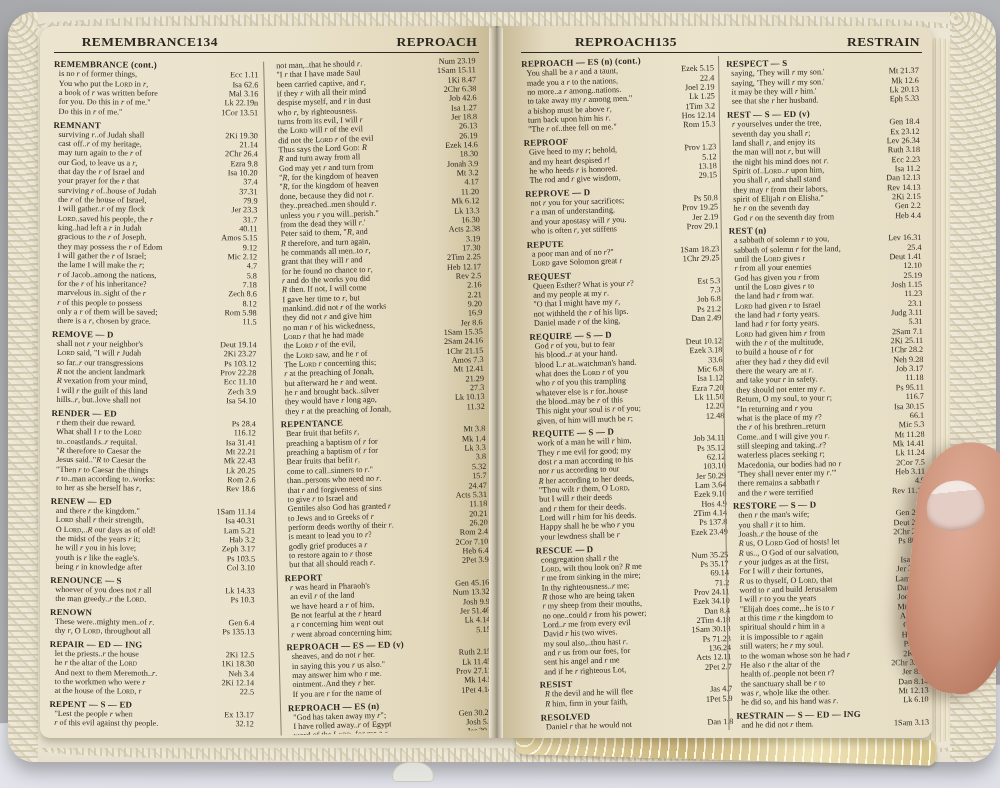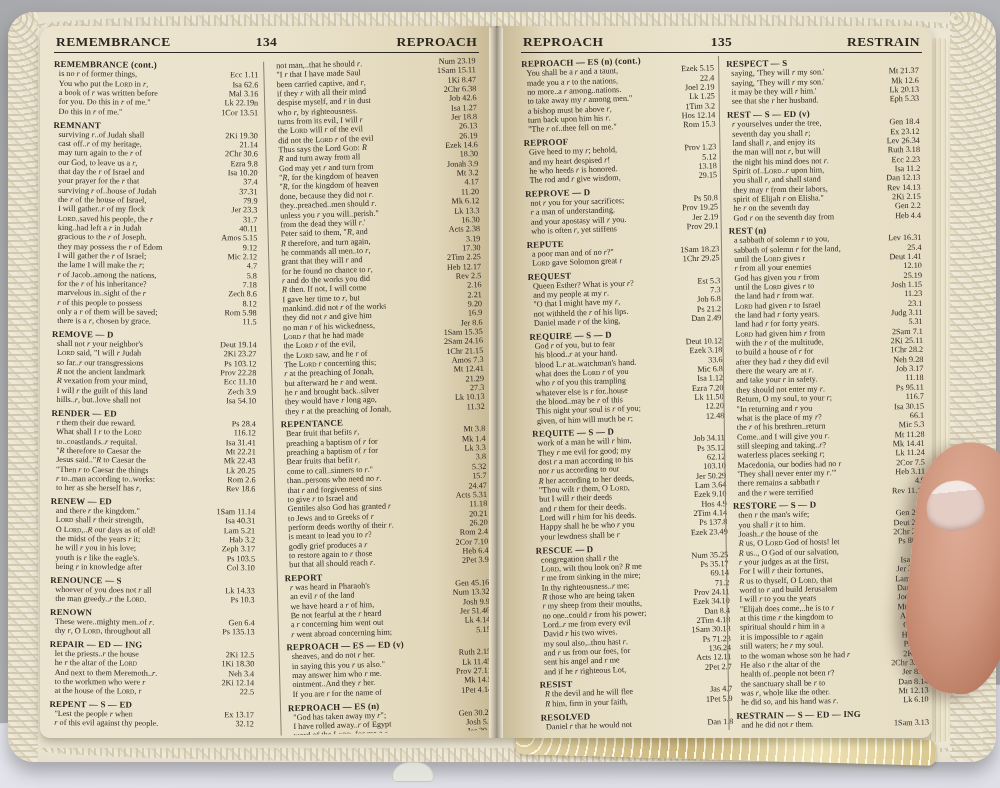--- a/index.html
+++ b/index.html
@@ -33,22 +33,22 @@
     border-radius:14px 14px 10px 10px;overflow:hidden;
     box-shadow:0 4px 8px rgba(70,60,30,.35);}
   .page{position:relative;overflow:hidden;padding:8px 10px 6px 14px;color:#2c2822;}
   .page.left{flex:1.06;background:linear-gradient(90deg,#ece4cf 0%,#eae2cb 55%,#e2d7ba 88%,#c9bb97 100%);
     border-radius:14px 0 0 10px;}
   .page.right{flex:1;background:linear-gradient(90deg,#c9bb97 0%,#e4dac0 10%,#ebe3cc 45%,#e6ddc4 100%);
     border-radius:0 14px 10px 0;padding-left:18px;}
   .gutter{width:14px;background:linear-gradient(90deg,rgba(0,0,0,0),rgba(80,60,30,.38) 45%,rgba(50,38,18,.45) 55%,rgba(0,0,0,0));}
   .phead{display:flex;align-items:baseline;font-weight:bold;font-size:13.5px;
     letter-spacing:.4px;border-bottom:1.6px solid #2c2822;padding:0 2px 2px 2px;margin-bottom:3px;}
-  .phead .hl{flex:1;text-align:left;}
-  .phead .hc{flex:1;text-align:center;font-weight:bold;}
+  .phead .hl{flex:1;text-align:right;}
+  .phead .hc{flex:1;text-align:left;font-weight:bold;}
   .phead .hr{flex:1;text-align:right;}
   .pgbody{display:flex;height:calc(100% - 24px);}
   .col{flex:1;overflow:hidden;padding-right:4px;}
   .col + .col{border-left:1px solid #8a8070;padding-left:7px;}
   .lp1{transform:rotate(.4deg);transform-origin:top left;}
   .lp2{transform:rotate(-1.5deg);transform-origin:top right;}
   .rp1{transform:rotate(-1.7deg);transform-origin:top left;}
   .rp2{transform:rotate(-.9deg);transform-origin:top left;}
   .shead{font-weight:bold;font-size:8.9px;line-height:10px;margin-top:3.4px;
     letter-spacing:.2px;white-space:nowrap;}
@@ -119,21 +119,21 @@
               <div class="row">
                 <span class="t">surviving <i>r</i>..of Judah shall</span>
                 <span class="ref">2Ki 19.30</span>
               </div>
               <div class="row">
                 <span class="t">cast off..<i>r</i> of my heritage,</span>
                 <span class="ref">21.14</span>
               </div>
               <div class="row">
                 <span class="t">may turn again to the <i>r</i> of</span>
-                <span class="ref">2Chr 30.6</span>
+                <span class="ref">2Chr 26.4</span>
               </div>
               <div class="row">
                 <span class="t">our God, to leave us a <i>r</i>,</span>
                 <span class="ref">Ezra 9.8</span>
               </div>
               <div class="row">
                 <span class="t">that day the <i>r</i> of Israel and</span>
                 <span class="ref">Isa 10.20</span>
               </div>
               <div class="row">

